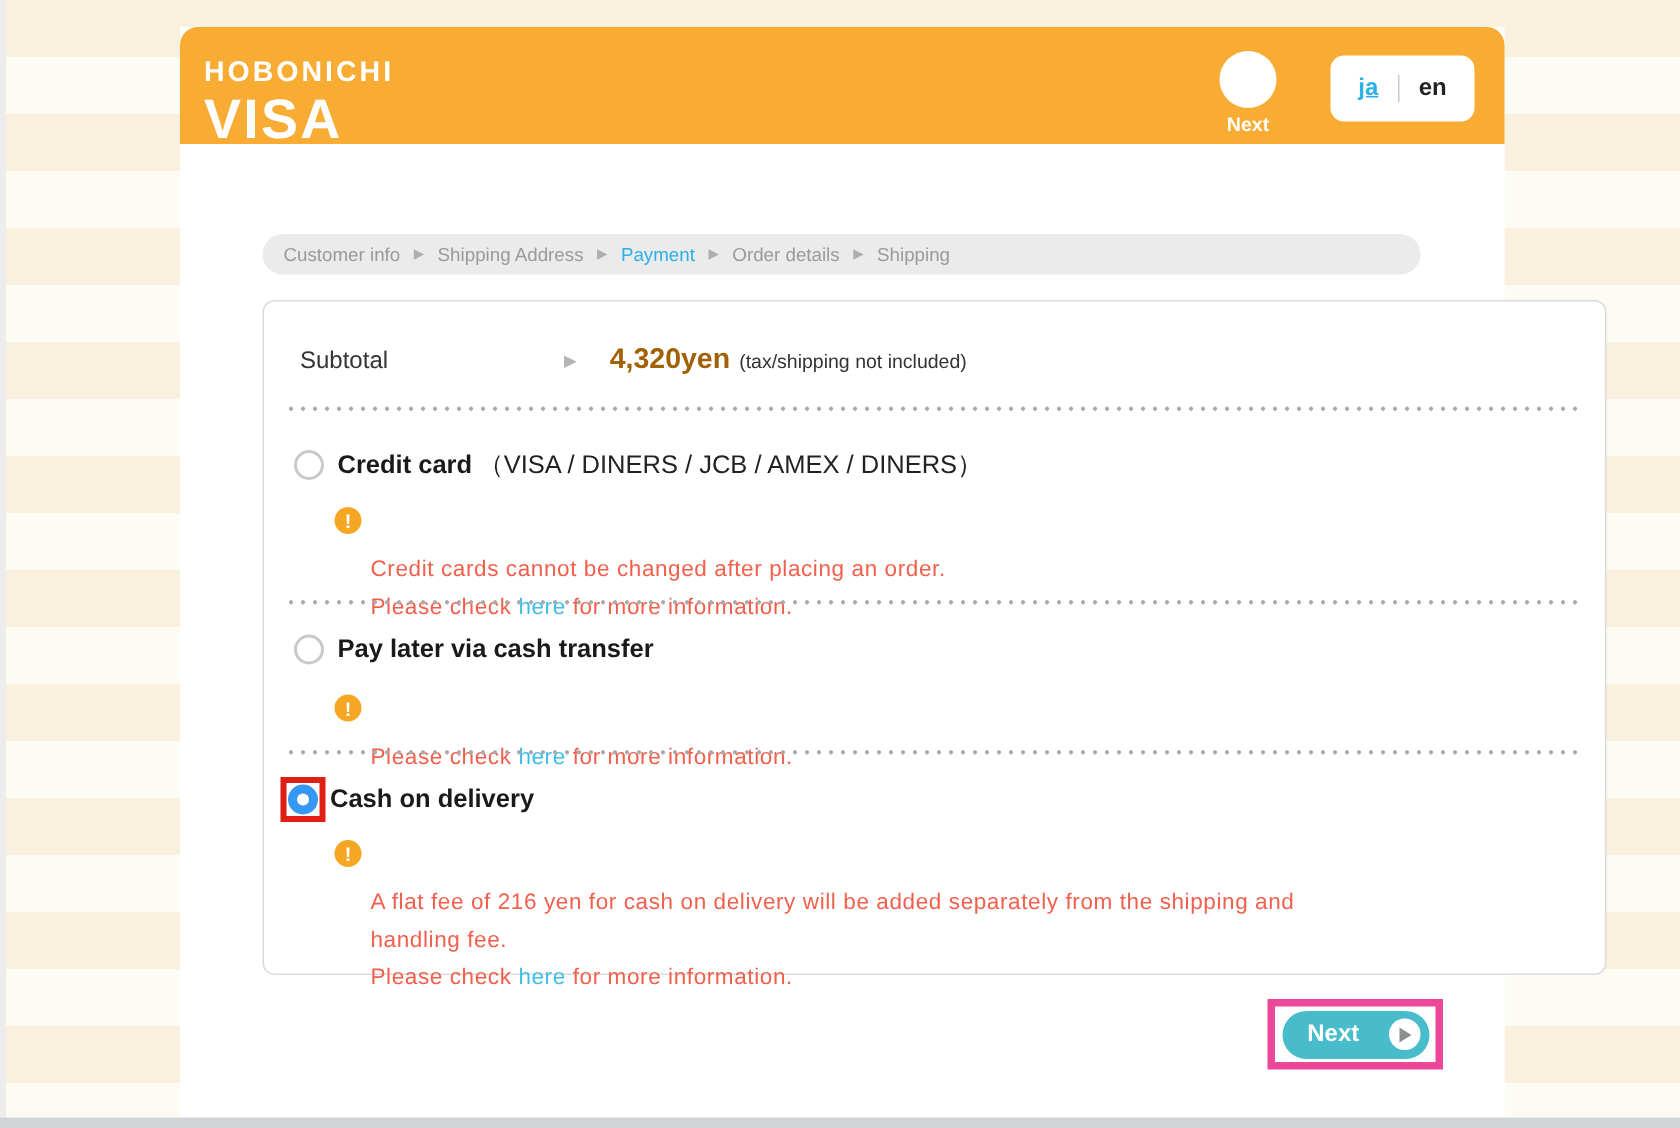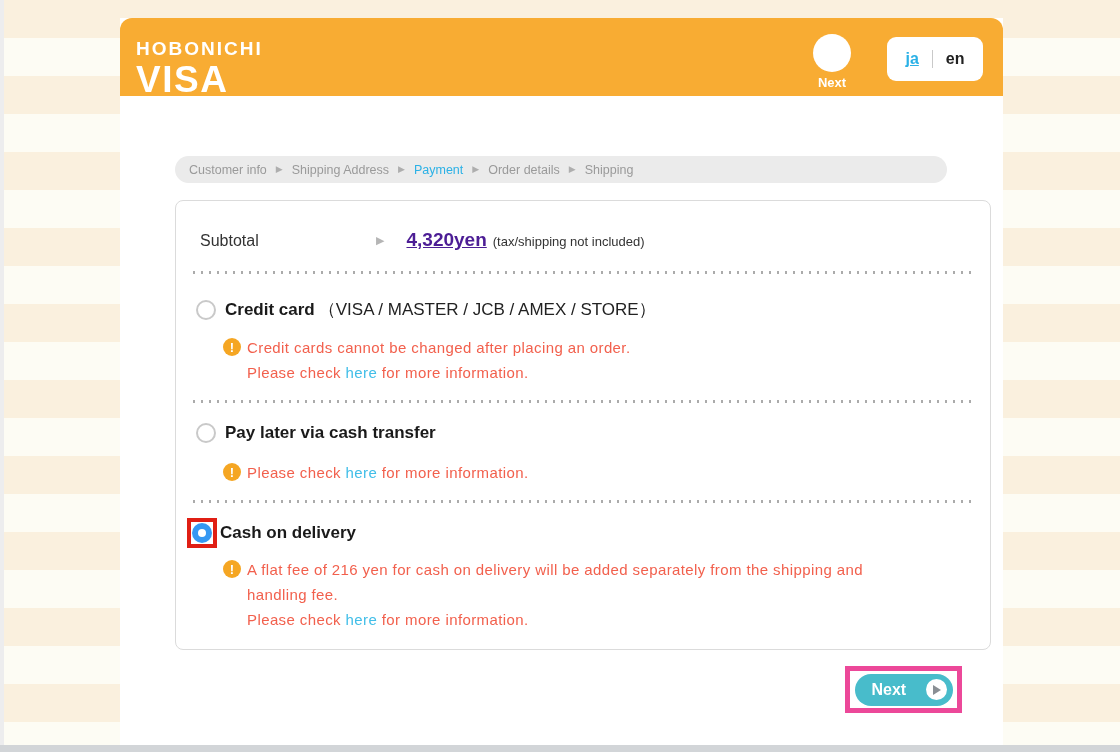--- a/index.html
+++ b/index.html
@@ -97,34 +97,34 @@
   .crumb { white-space: nowrap; cursor: pointer; }
   .crumb.active { color: #2bb1e6; }
   .crumb-arrow {
     margin: 0 9px; color: #aeaeae; font-size: 9px; line-height: 1;
   }
   .crumb-arrow::before { content: "▶"; }
 
   
   .card {
     position: absolute; left: 55px; top: 182px;
-    width: 816px; height: 450px;
+    width: 896px; height: 450px;
     background: #ffffff;
     border: 1px solid #dbdbdb;
     border-radius: 8px;
     padding-left: 29px;
   }
   .subtotal-row {
     position: absolute; left: 24px; top: 28px;
     display: flex; align-items: baseline;
   }
   .subtotal-label { font-size: 16px; color: #333333; width: 176px; }
   .subtotal-arrow { color: #b5b5b5; font-size: 11px; margin-right: 22px; align-self: center; }
   .subtotal-arrow::before { content: "▶"; }
-  .subtotal-amount { font-size: 19px; font-weight: bold; color: #4c1d95; text-decoration: underline; }
+  .subtotal-amount { font-size: 19px; font-weight: bold; color: #a16207; }
   .subtotal-note { font-size: 13px; color: #333333; margin-left: 6px; }
 
   .divider {
     position: absolute; left: 14px; right: 14px; height: 3px;
     background-image: radial-gradient(circle, #ababab 1.2px, transparent 1.5px);
     background-size: 8px 3px; background-repeat: repeat-x;
   }
   .d1 { top: 70px; } .d2 { top: 199px; } .d3 { top: 299px; }
 
   .option-row {
@@ -173,20 +173,21 @@
     font-size: 13px; font-weight: bold;
     display: flex; align-items: center; justify-content: center;
     margin-top: 3px; flex: 0 0 auto;
   }
   .warn-icon::before { content: "!"; }
   .warn-lines {
     margin-left: 6px;
     font-size: 15px; letter-spacing: 0.4px;
     color: #f2604d; line-height: 25px;
     white-space: nowrap;
+    margin-top: 32px;
   }
   .warn-link { color: #41bee8; cursor: pointer; }
 
   
   .annotation-next-box {
     position: absolute; left: 725px; top: 648px;
     width: 117px; height: 47px;
     border: 5px solid #ec4899;
     display: flex; align-items: center; justify-content: center;
     background: #ffffff;
@@ -258,21 +259,21 @@
         <span class="subtotal-arrow"></span>
         <span class="subtotal-amount">4,320yen</span>
         <span class="subtotal-note">(tax/shipping not included)</span>
       </div>
 
       <div class="divider d1"></div>
 
       <div class="option-row opt-credit">
         <span class="radio"></span>
         <span class="option-label">Credit card</span>
-        <span class="option-suffix">（VISA / MASTER / JCB / AMEX / STORE）</span>
+        <span class="option-suffix">（VISA / DINERS / JCB / AMEX / DINERS）</span>
       </div>
       <div class="warning w1">
         <span class="warn-icon"></span>
         <div class="warn-lines">
           <div>Credit cards cannot be changed after placing an order.</div>
           <div>
             <span>Please check </span><span class="warn-link">here</span><span> for more information.</span>
           </div>
         </div>
       </div>

